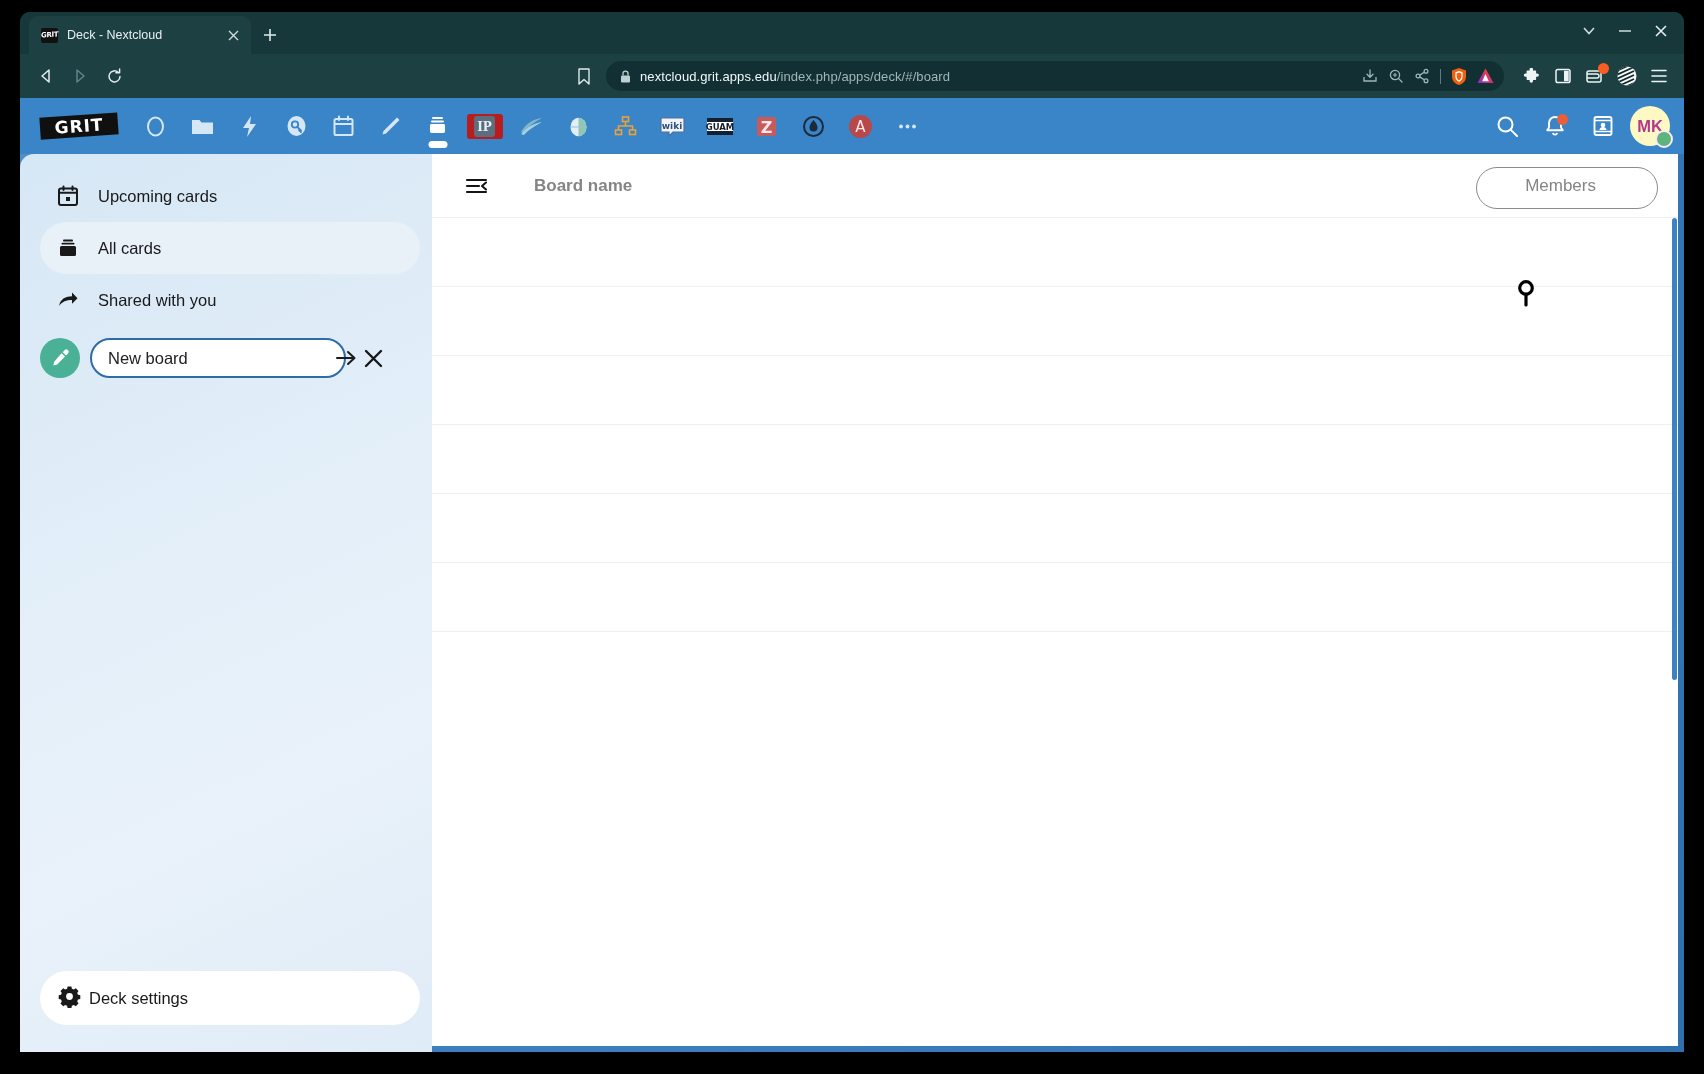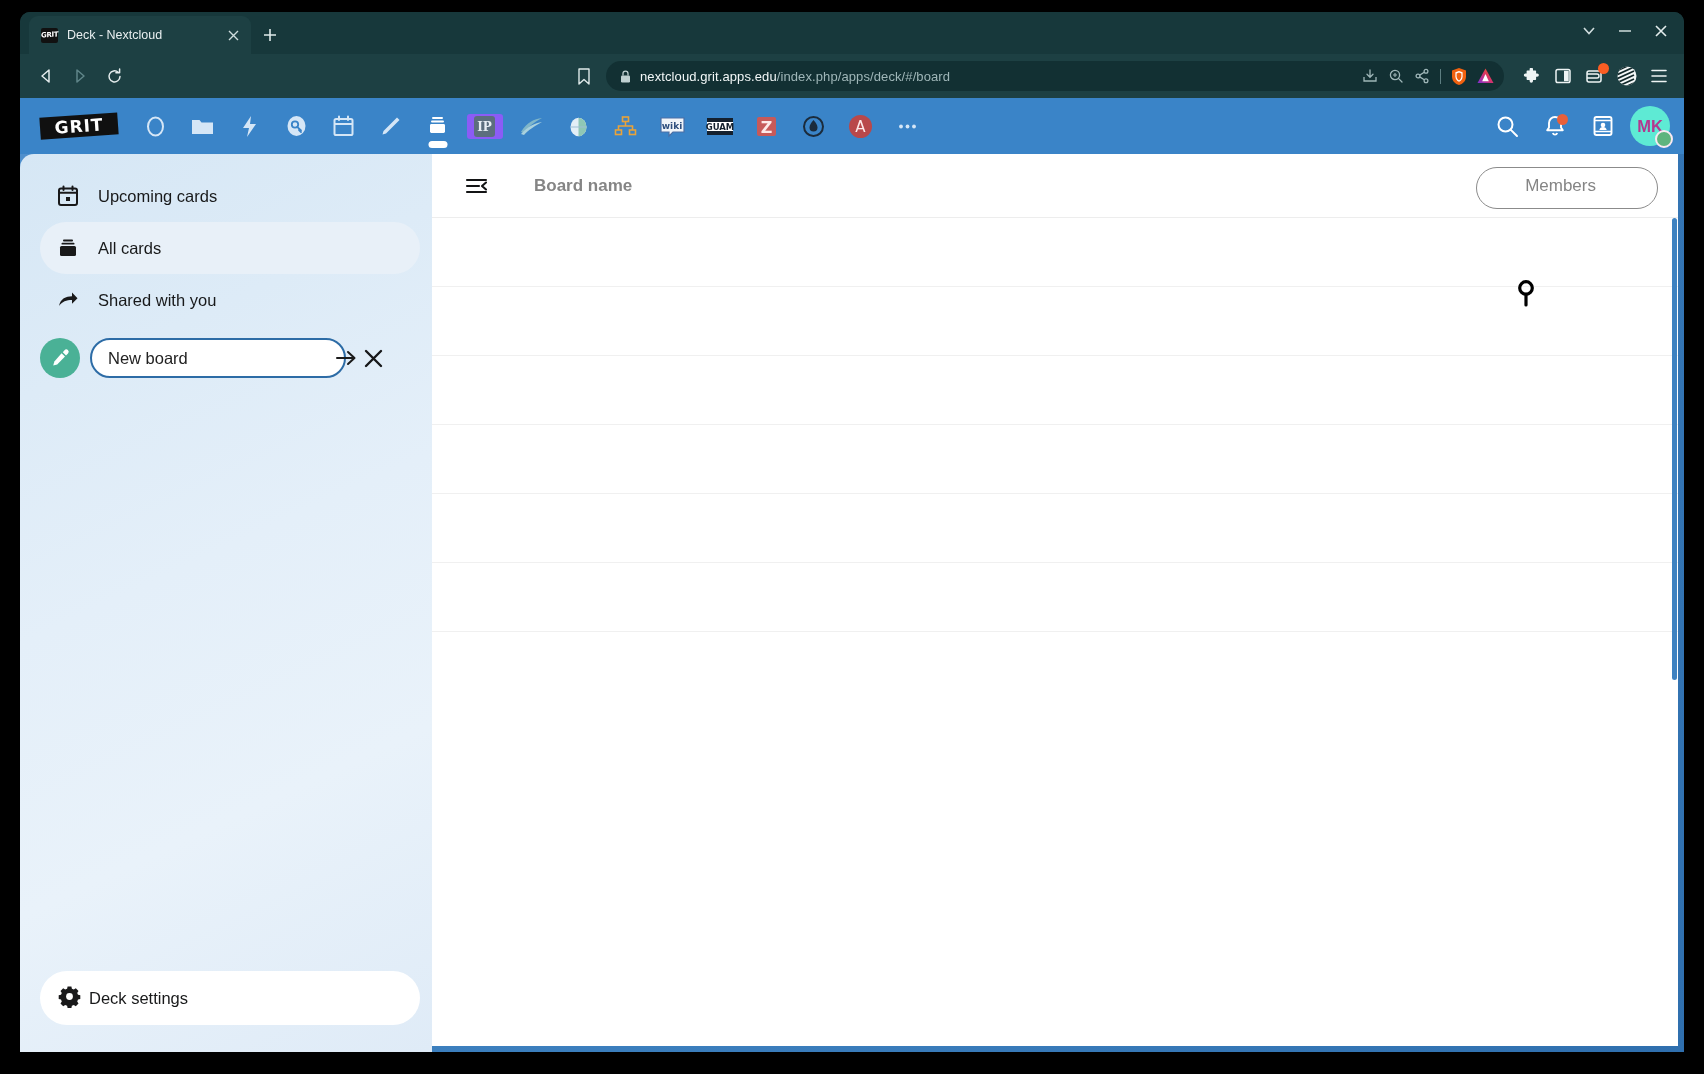--- a/index.html
+++ b/index.html
@@ -179,21 +179,21 @@
     display: flex; align-items: center; justify-content: center;
     position: relative; color: #fff; cursor: default;
   }
   #bell-badge {
     position: absolute; right: 8px; top: 10px;
     width: 11px; height: 11px; border-radius: 50%; background: #e8603a;
   }
   #avatar {
     position: relative;
     width: 40px; height: 40px; border-radius: 50%;
-    background: #5eead4;
+    background: #fef9c3;
     display: flex; align-items: center; justify-content: center;
     color: #b4378e; font-size: 16.5px; font-weight: bold;
     cursor: default;
   }
   #avatar-status {
     position: absolute; right: -3px; bottom: -2px;
     width: 18px; height: 18px; border-radius: 50%;
     background: #5fb47e; border: 2px solid #f9e9f2;
   }
 
@@ -561,21 +561,21 @@
           </svg>
         </div>
         <div class="app-icon active">
           <svg width="25" height="25" viewBox="0 0 25 25">
             <rect x="7" y="3" width="11" height="2" rx="1" fill="#ffffff"></rect>
             <rect x="6" y="6.5" width="13" height="2" rx="1" fill="#ffffff"></rect>
             <rect x="5" y="10" width="15" height="9" rx="1.4" fill="#ffffff"></rect>
           </svg>
         </div>
         <div class="app-icon">
-          <span class="app-badge" style="width:36px;height:25px;background:#8b5cf6;color:#e7edf3;font-size:12px;align-items:flex-end;">
+          <span class="app-badge" style="width:36px;height:25px;background:#b91c1c;color:#e7edf3;font-size:12px;align-items:flex-end;">
             <svg width="25" height="25" viewBox="0 0 25 25">
               <rect x="2" y="2" width="21" height="21" rx="3" fill="#5c6e7e"></rect>
               <text x="12.5" y="17" font-family="DejaVu Serif, serif" font-size="12" font-weight="bold" fill="#e7eef4" text-anchor="middle">IP</text>
             </svg>
           </span>
         </div>
         <div class="app-icon">
           <svg width="25" height="25" viewBox="0 0 25 25">
             <path d="M2 18 C8 8 15 5 23 4 C15 8 9 13 5 19 Z" fill="#7fb6c9"></path>
             <path d="M2 20 C9 12 16 9 23 8 C16 12 9 16 5 21 Z" fill="#a9d1dd"></path>

